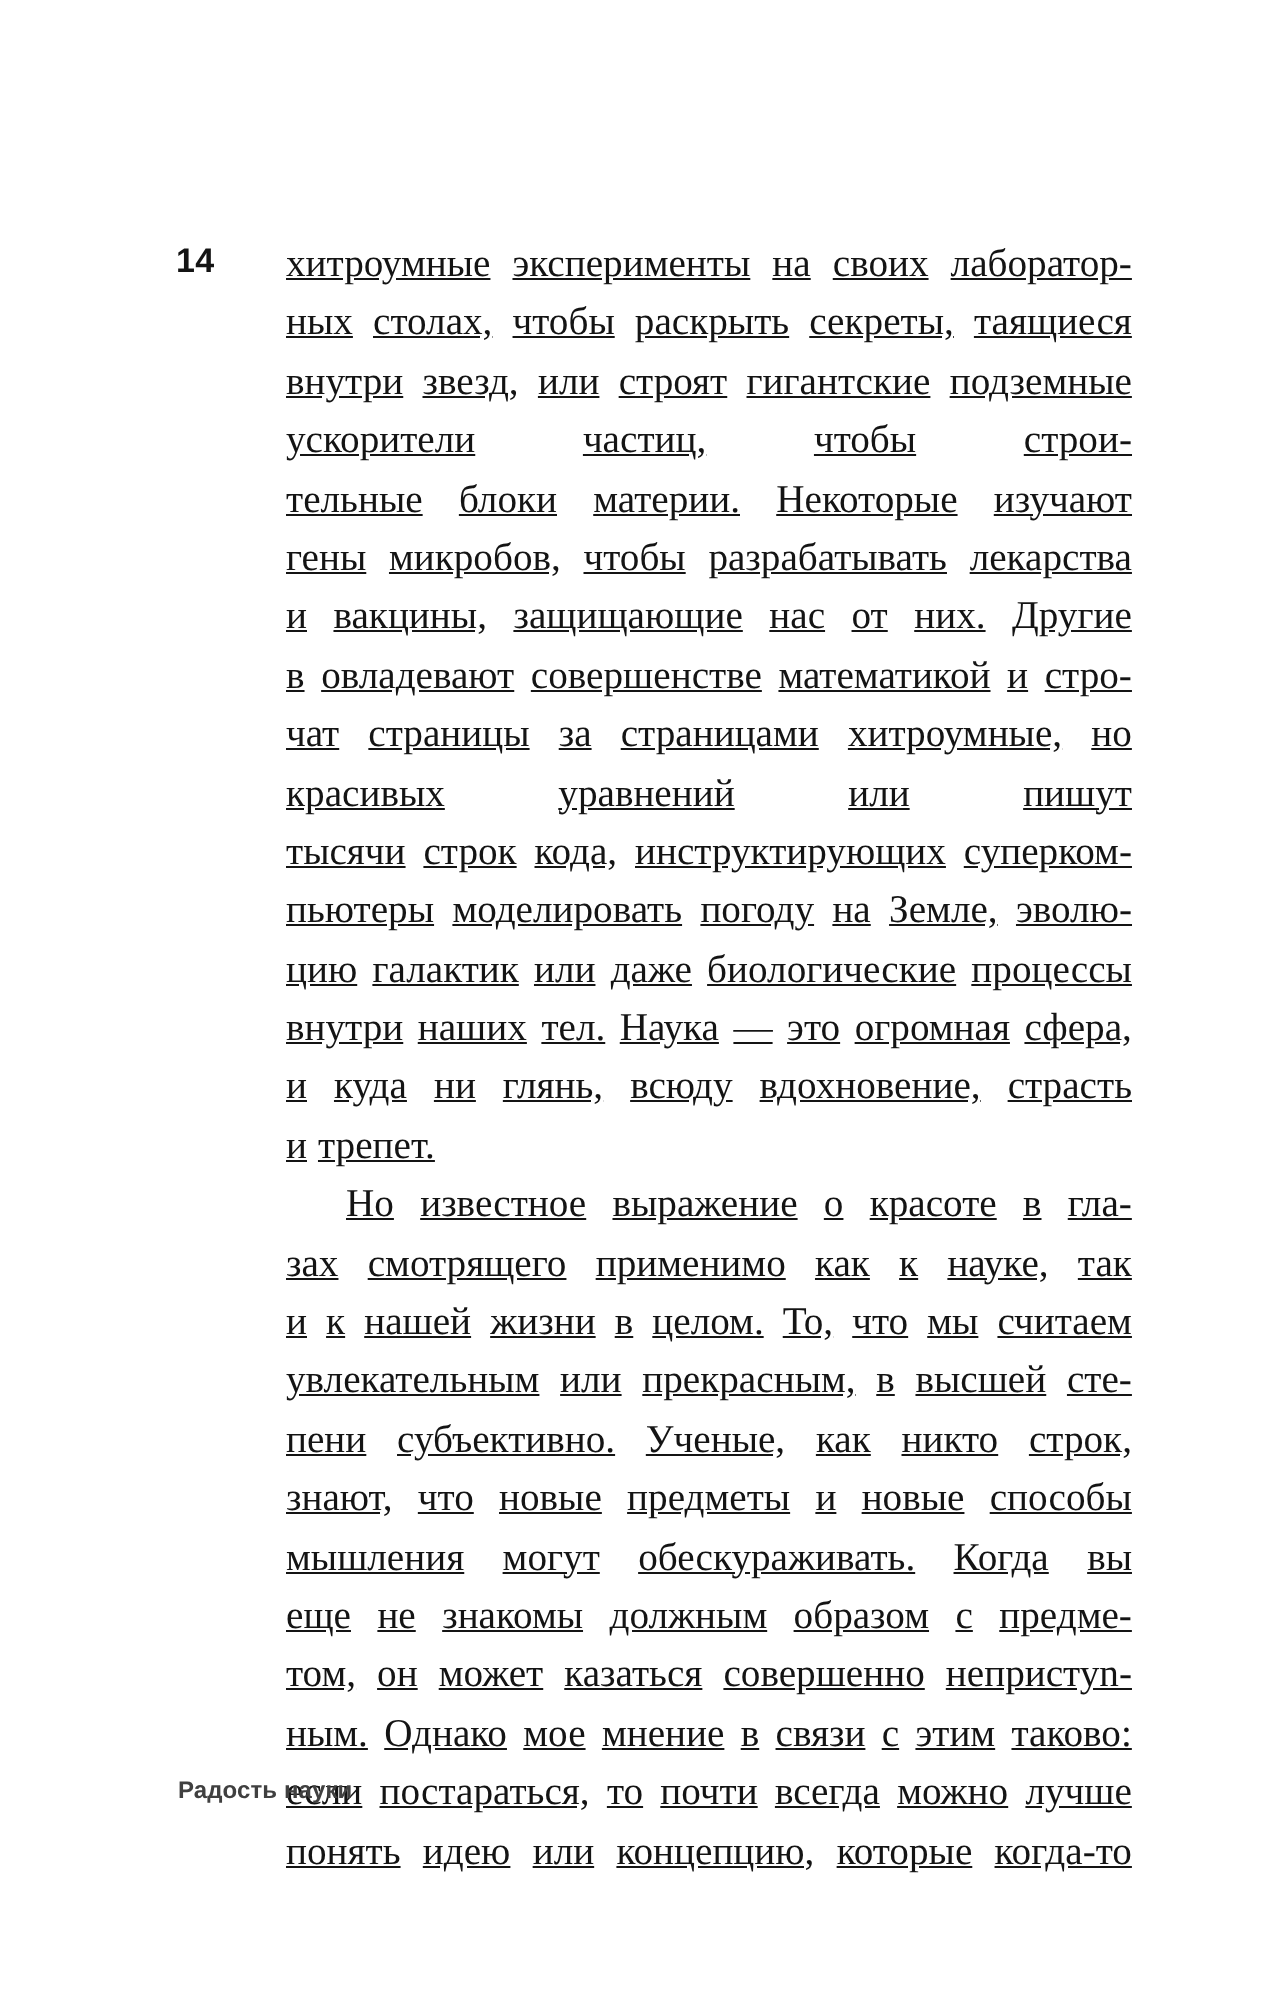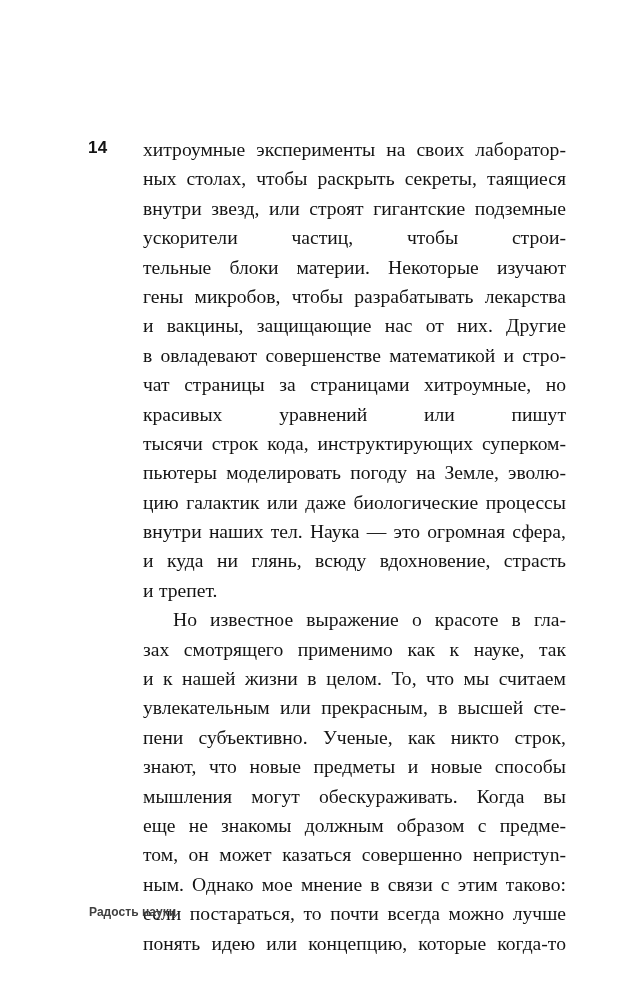--- a/index.html
+++ b/index.html
@@ -16,21 +16,20 @@
     overflow: hidden;
     position: relative;
     -webkit-font-smoothing: antialiased;
   }
 
   .page {
     position: relative;
     width: 644px;
     height: 866px;
     box-sizing: border-box;
-    margin-top: 17px;
   }
 
   
   .folio {
     position: absolute;
     left: 88px;
     top: 121px;
     font-family: "Liberation Sans", "DejaVu Sans", sans-serif;
     font-weight: bold;
     font-size: 17px;
@@ -43,20 +42,21 @@
   
   .textblock {
     position: absolute;
     left: 143px;
     top: 118px;
     width: 423px;
   }
 
   .para {
     margin: 0;
+    text-decoration: underline;
   }
 
   
   .line {
     display: flex;
     width: 100%;
     height: 29.4px;
     align-items: baseline;
     font-size: 19.6px;
     line-height: 29.4px;

